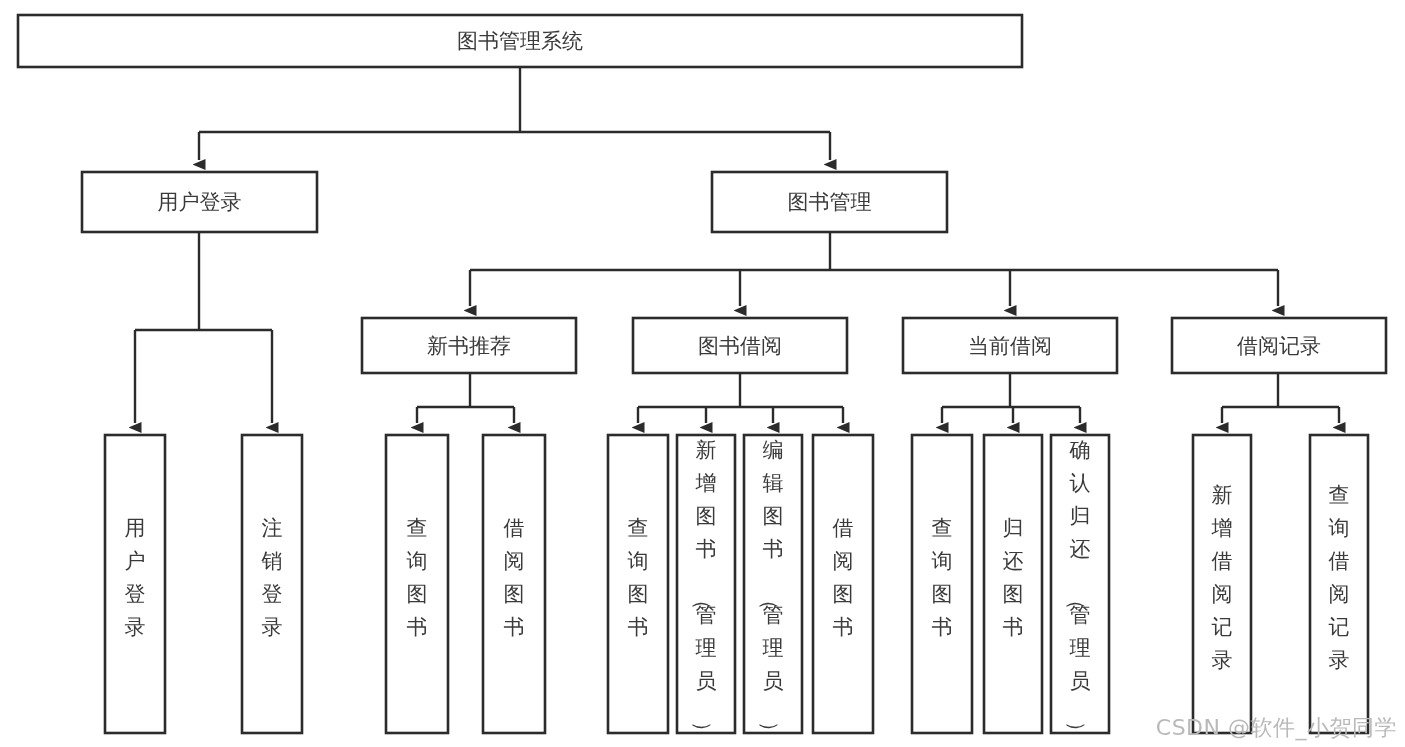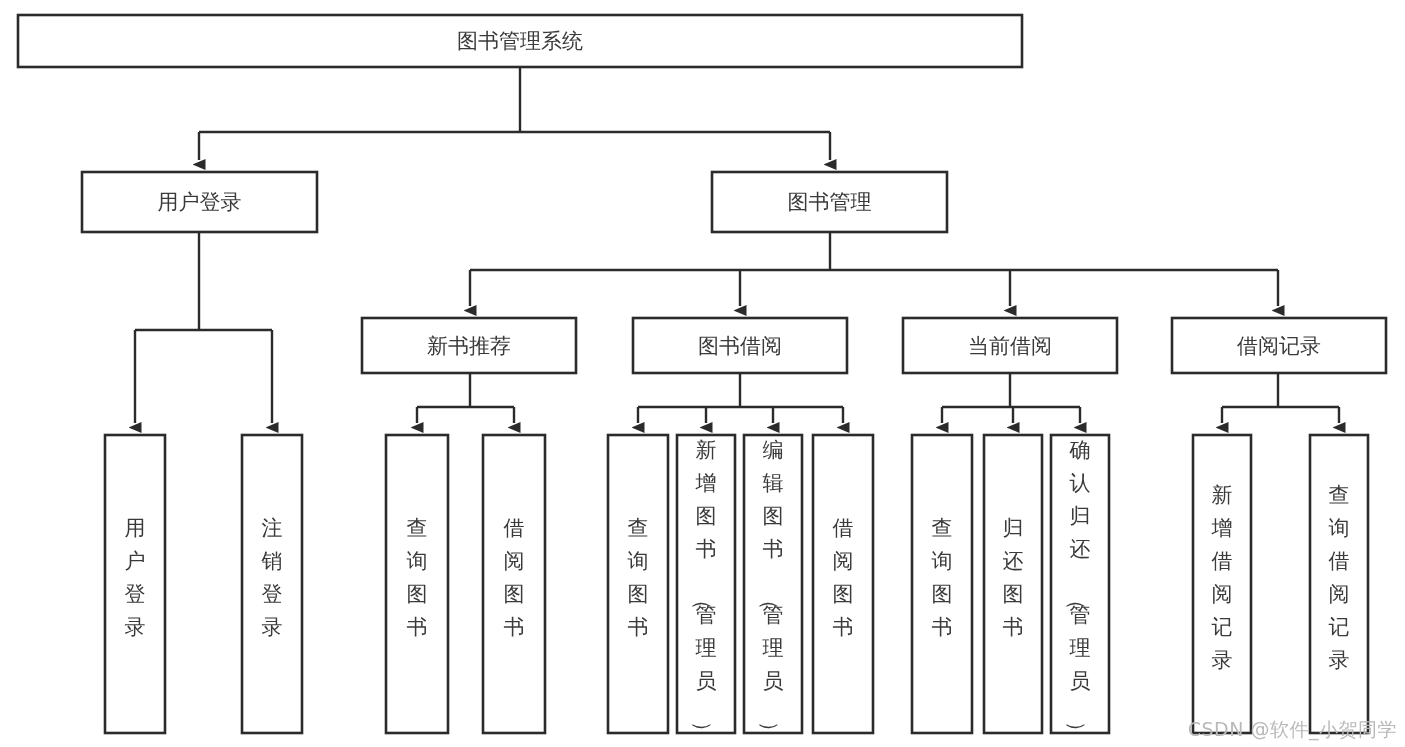--- a/index.html
+++ b/index.html
@@ -18,21 +18,21 @@
     dominant-baseline:middle;text-anchor:middle;
   }
   .vert-label{
     font-family:"DejaVu Sans","Liberation Sans",sans-serif;
     font-size:21px;fill:#3a3a3a;
     text-anchor:middle;
   }
   .watermark{
     position:absolute;right:8px;bottom:4px;
     font-family:"DejaVu Sans","Liberation Sans",sans-serif;
-    font-size:19px;color:#b9b9b9;white-space:nowrap;
+    font-size:22px;color:#b9b9b9;white-space:nowrap;
     letter-spacing:0.5px;pointer-events:none;
   }
 </style>
 </head>
 <body>
 
 <svg id="diagram" viewBox="0 0 1405 747">
   <defs>
     <marker id="arrow" markerWidth="11" markerHeight="13" refX="1" refY="6.5" orient="auto" markerUnits="userSpaceOnUse">
       <path d="M0,0 L11,0 L5.5,13 Z" class="arrow-head"></path>

